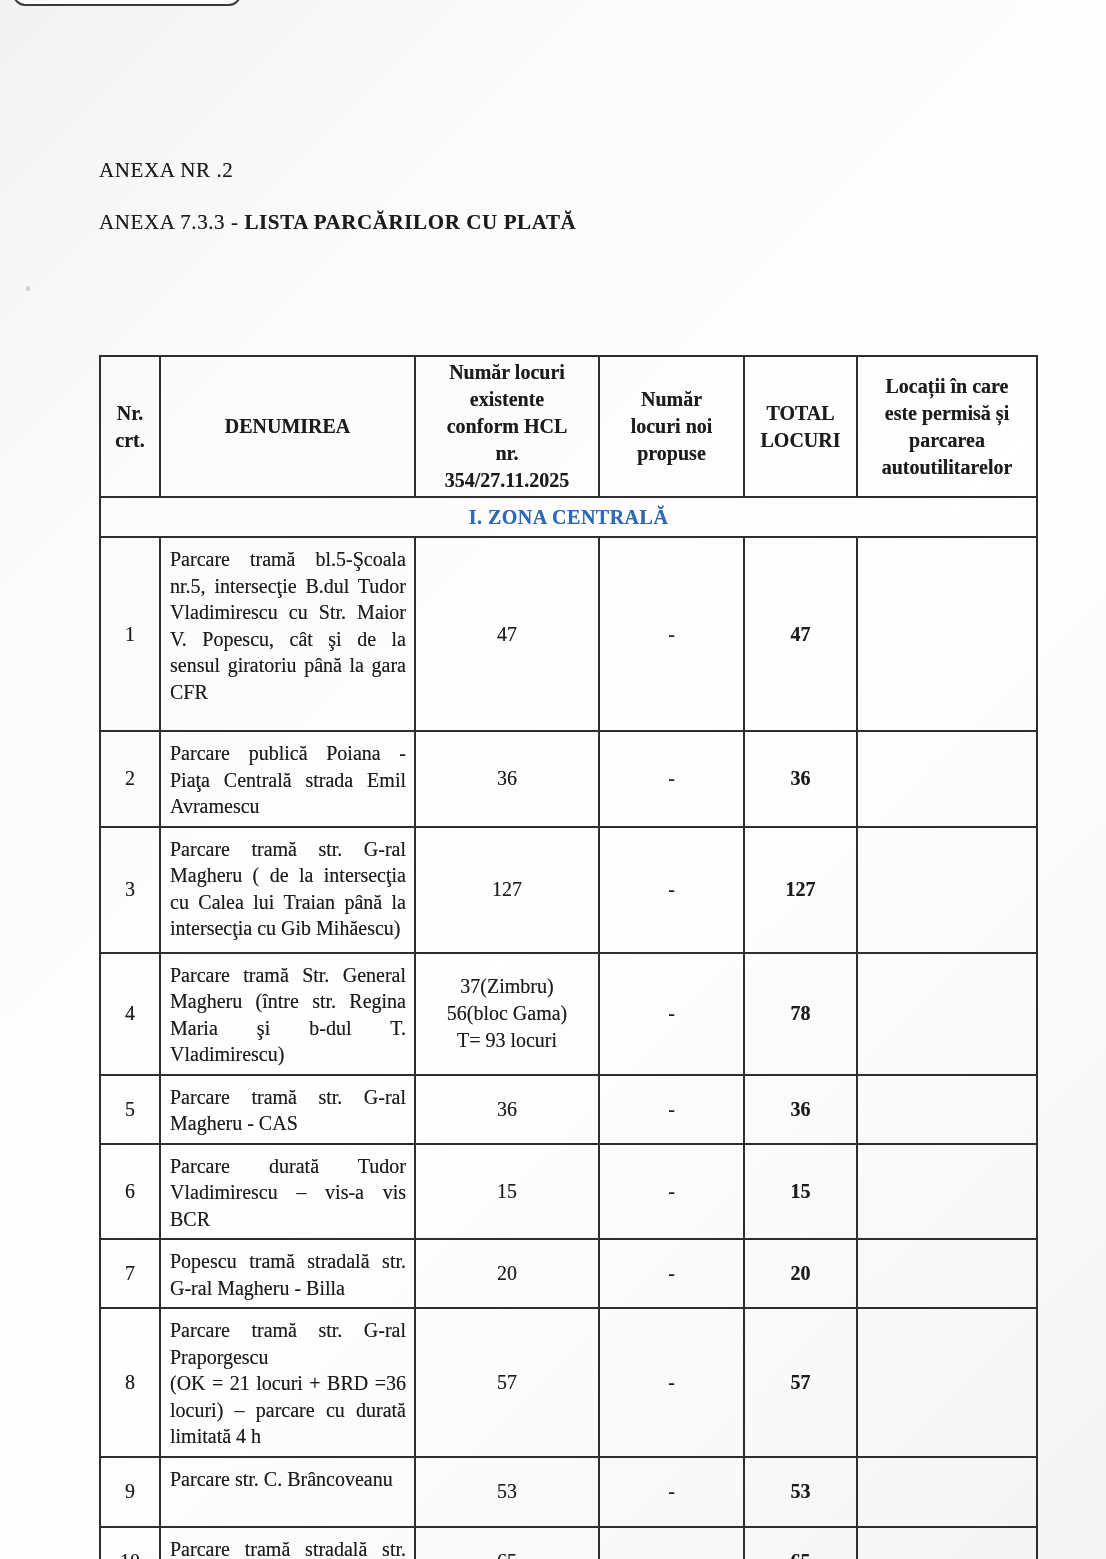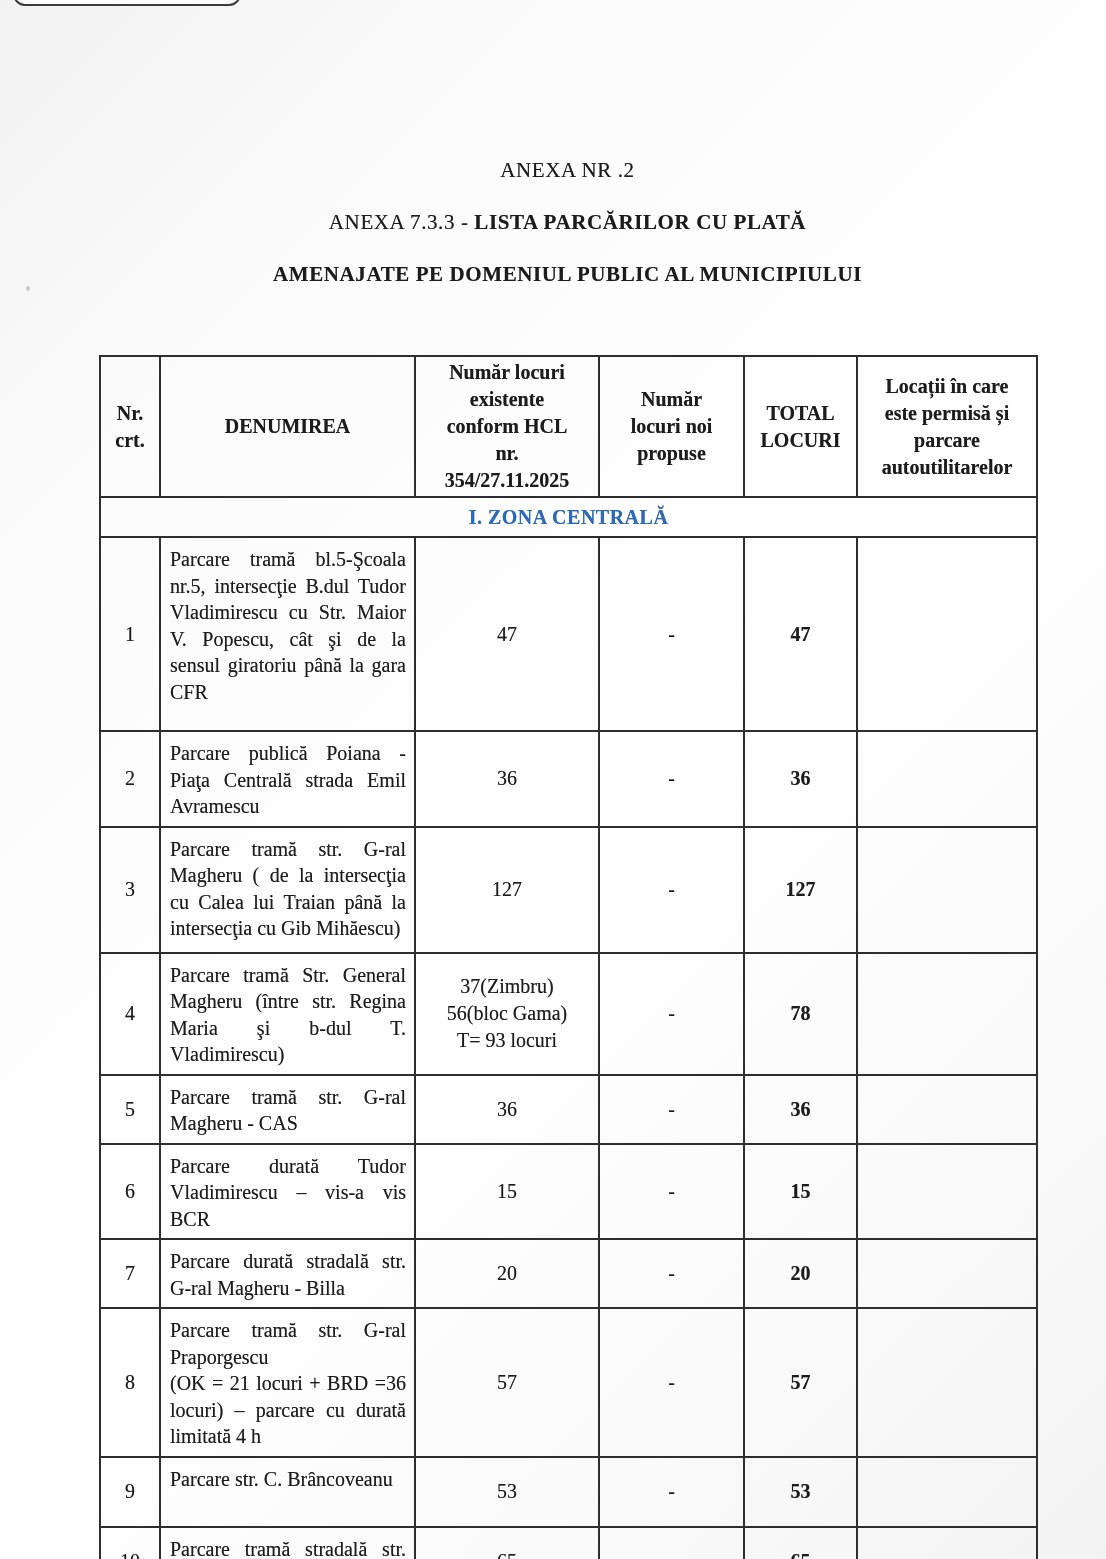--- a/index.html
+++ b/index.html
@@ -35,21 +35,21 @@
     height: 5px;
     background: #b9b9bb;
     border-radius: 50%;
     opacity: 0.7;
   }
   .titles {
     position: absolute;
     left: 99px;
     top: 158px;
     width: 937px;
-    text-align: center;
+    text-align: left;
   }
   .title-line {
     font-size: 21px;
     letter-spacing: 0.6px;
     margin-bottom: 27px;
     white-space: nowrap;
   }
   .bold { font-weight: bold; }
   table.doc-table {
     position: absolute;
@@ -106,21 +106,20 @@
 <body>
 
 <div class="page">
 
   <div class="scan-artifact"></div>
   <div class="scan-speck"></div>
 
   <div class="titles">
     <div class="title-line">ANEXA NR .2</div>
     <div class="title-line"><span>ANEXA 7.3.3 - </span><span class="bold">LISTA PARCĂRILOR CU PLATĂ</span></div>
-    <div class="title-line bold">AMENAJATE PE DOMENIUL PUBLIC AL MUNICIPIULUI</div>
   </div>
 
   <table class="doc-table">
     <colgroup>
       <col style="width:60px">
       <col style="width:255px">
       <col style="width:184px">
       <col style="width:145px">
       <col style="width:113px">
       <col style="width:180px">
@@ -135,21 +134,21 @@
 conform HCL
 nr.
 354/27.11.2025</th>
         <th>Număr
 locuri noi
 propuse</th>
         <th>TOTAL
 LOCURI</th>
         <th>Locații în care
 este permisă și
-parcare
+parcarea
 autoutilitarelor</th>
       </tr>
       <tr class="zone-row">
         <td class="zone-cell" colspan="6" style="color: rgb(42, 108, 187);">I. ZONA CENTRALĂ</td>
       </tr>
     </thead>
     <tbody id="table-body">
   <tr>
     <td class="cell-center">1</td>
     <td class="cell-desc">Parcare tramă bl.5-Şcoala nr.5, intersecţie B.dul Tudor Vladimirescu cu Str. Maior V. Popescu, cât şi de la sensul giratoriu până la gara CFR</td>
@@ -201,21 +200,21 @@
     <td class="cell-center">6</td>
     <td class="cell-desc">Parcare durată Tudor Vladimirescu – vis-a vis BCR</td>
     <td class="cell-center cell-pre">15</td>
     <td class="cell-center">-</td>
     <td class="cell-center cell-total">15</td>
     <td></td>
   </tr>
 
   <tr>
     <td class="cell-center">7</td>
-    <td class="cell-desc">Parcare durată stradală str. G-ral Magheru - Billa</td>
+    <td class="cell-desc">Popescu tramă stradală str. G-ral Magheru - Billa</td>
     <td class="cell-center cell-pre">20</td>
     <td class="cell-center">-</td>
     <td class="cell-center cell-total">20</td>
     <td></td>
   </tr>
 
   <tr>
     <td class="cell-center">8</td>
     <td class="cell-desc">Parcare tramă  str. G-ral Praporgescu
 (OK = 21 locuri + BRD =36 locuri) – parcare cu durată limitată 4 h</td>

